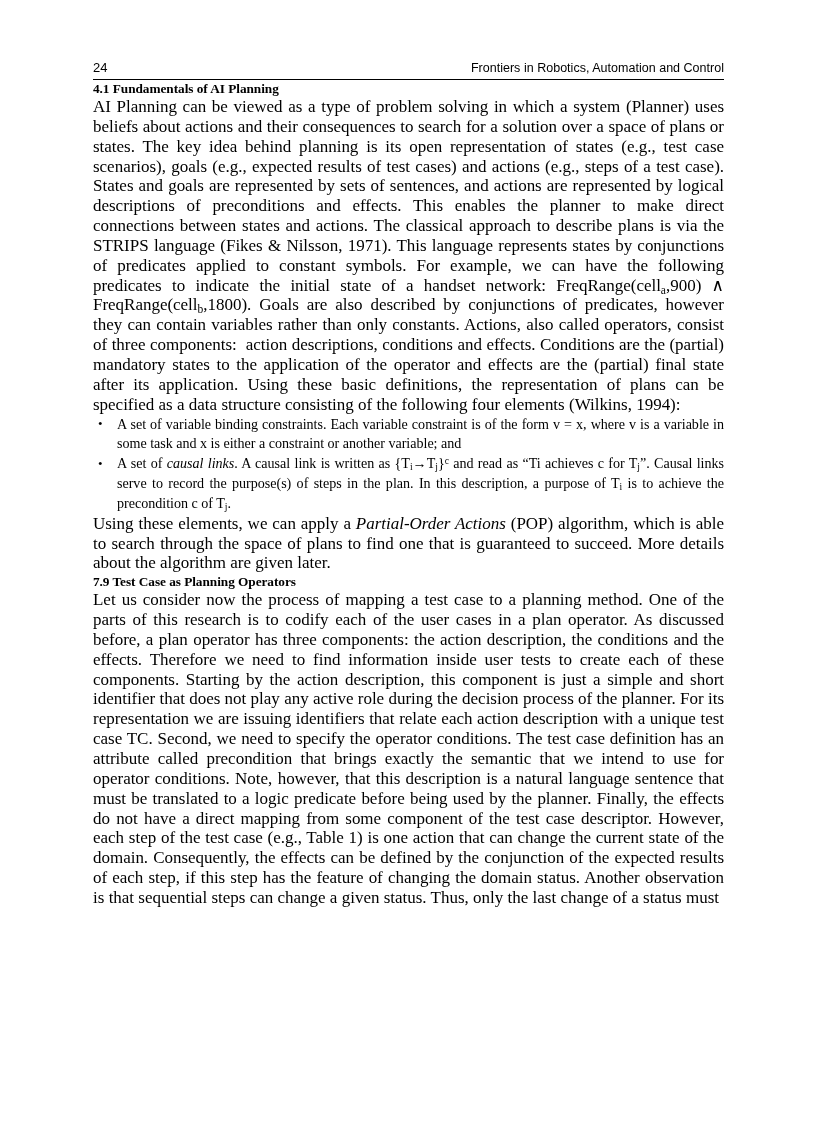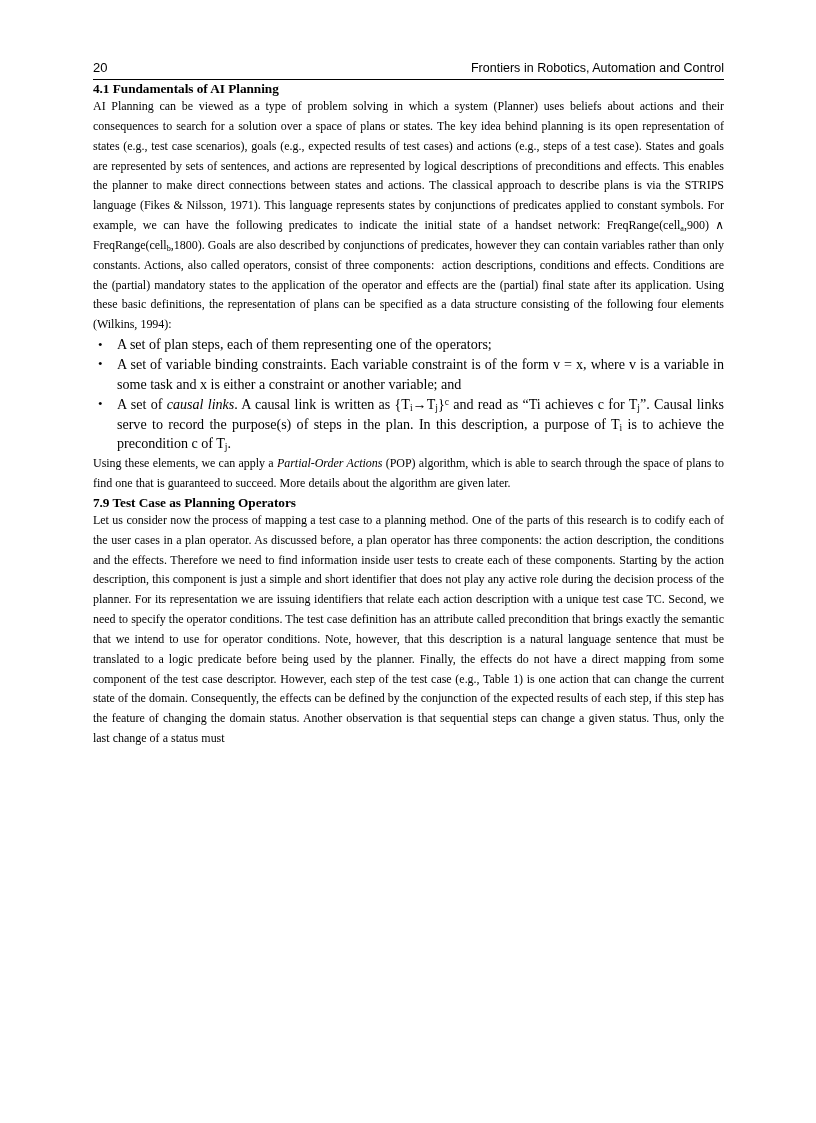--- a/index.html
+++ b/index.html
@@ -63,21 +63,21 @@
     line-height: 17px;
     letter-spacing: -0.05px;
   }
   .sec-4-1 { margin-top: 36px; margin-bottom: 3px; }
   .sec-4-2 { margin-top: 26px; margin-bottom: 3px; }
 
   
   p.body {
     margin: 0;
     padding: 0;
-    font-size: 12px;
+    font-size: 17px;
     line-height: 19.85px;
     text-align: justify;
     text-justify: inter-word;
     letter-spacing: -0.02px;
     word-spacing: 0.1px;
   }
 
   
   ul.plain {
     margin: 0;
@@ -118,30 +118,29 @@
   }
   .nobr { white-space: nowrap; }
 </style>
 </head>
 <body>
 
 <div class="page">
   <div class="content">
 
     <div class="running-head">
-      <span class="folio">20</span>
+      <span class="folio">24</span>
       <span class="booktitle">Frontiers in Robotics, Automation and Control</span>
     </div>
 
     <h2 class="sec sec-4-1">4.1 Fundamentals of AI Planning</h2>
 
     <p class="body">AI Planning can be viewed as a type of problem solving in which a system (Planner) uses beliefs about actions and their consequences to search for a solution over a space of plans or states. The key idea behind planning is its open representation of states (e.g., test case scenarios), goals (e.g., expected results of test cases) and actions (e.g., steps of a test case). States and goals are represented by sets of sentences, and actions are represented by logical descriptions of preconditions and effects. This enables the planner to make direct connections between states and actions. The classical approach to describe plans is via the STRIPS language (Fikes &amp; Nilsson, 1971). This language represents states by conjunctions of predicates applied to constant symbols. For example, we can have the following predicates <span>to indicate the initial state of a handset network: FreqRange(cell</span><sub>a</sub><span>,900) ∧</span> <span>FreqRange(cell</span><sub>b</sub><span>,1800).</span> Goals are also described by conjunctions of predicates, however they can contain variables rather than only constants. Actions, also called operators, consist of three components:&nbsp; action descriptions, conditions and effects. Conditions are the (partial) mandatory states to the application of the operator and effects are the (partial) final state after its application. Using these basic definitions, the representation of plans can be specified as a data structure consisting of the following four elements (Wilkins, 1994):</p>
 
     <ul class="plain">
-      <li>A set of plan steps, each of them representing one of the operators;</li>
       <li>A set of variable binding constraints. Each variable constraint is of the form v = x, where v is a variable in some task and x is either a constraint or another variable; and</li>
       <li>A set of <i>causal links</i>. A causal link is written as <span class="nobr">{T<sub>i</sub>→T<sub>j</sub>}<sup>c</sup></span> and read as “Ti achieves c for T<sub>j</sub>”. Causal links serve to record the purpose(s) of steps in the plan. In this description, a purpose of T<sub>i</sub> is to achieve the precondition c of T<sub>j</sub>.</li>
     </ul>
 
     <p class="body after-list">Using these elements, we can apply a <i>Partial-Order Actions</i> (POP) algorithm, which is able to search through the space of plans to find one that is guaranteed to succeed. More details about the algorithm are given later.</p>
 
     <h2 class="sec sec-4-2">7.9 Test Case as Planning Operators</h2>
 
     <p class="body">Let us consider now the process of mapping a test case to a planning method. One of the parts of this research is to codify each of the user cases in a plan operator. As discussed before, a plan operator has three components: the action description, the conditions and the effects. Therefore we need to find information inside user tests to create each of these components. Starting by the action description, this component is just a simple and short identifier that does not play any active role during the decision process of the planner. For its representation we are issuing identifiers that relate each action description with a unique test case TC. Second, we need to specify the operator conditions. The test case definition has an attribute called precondition that brings exactly the semantic that we intend to use for operator conditions. Note, however, that this description is a natural language sentence that must be translated to a logic predicate before being used by the planner. Finally, the effects do not have a direct mapping from some component of the test case descriptor. However, each step of the test case (e.g., Table 1) is one action that can change the current state of the domain. Consequently, the effects can be defined by the conjunction of the expected results of each step, if this step has the feature of changing the domain status. Another observation is that sequential steps can change a given status. Thus, only the last change of a status must</p>
 

